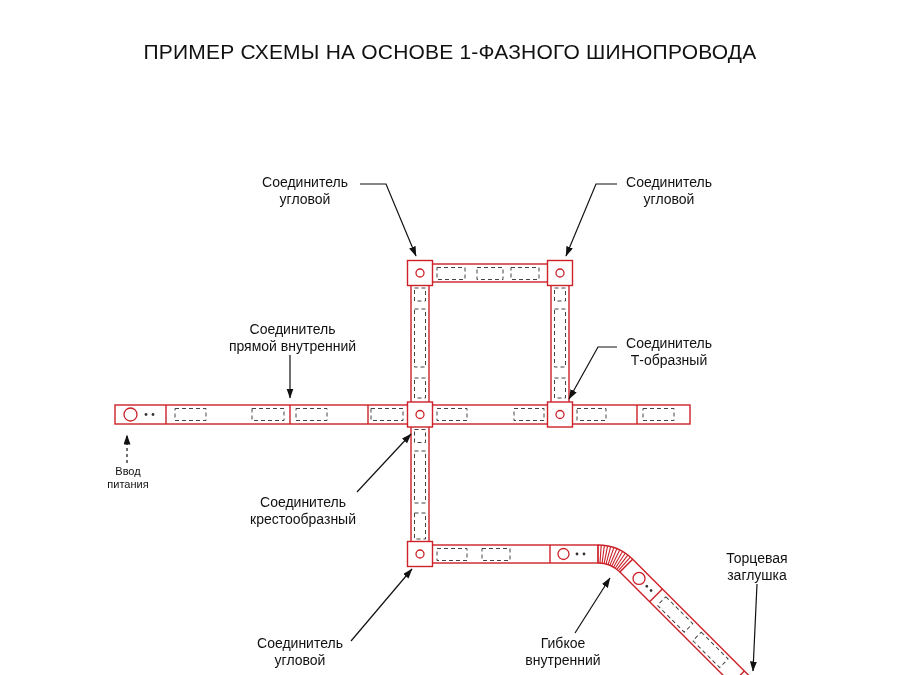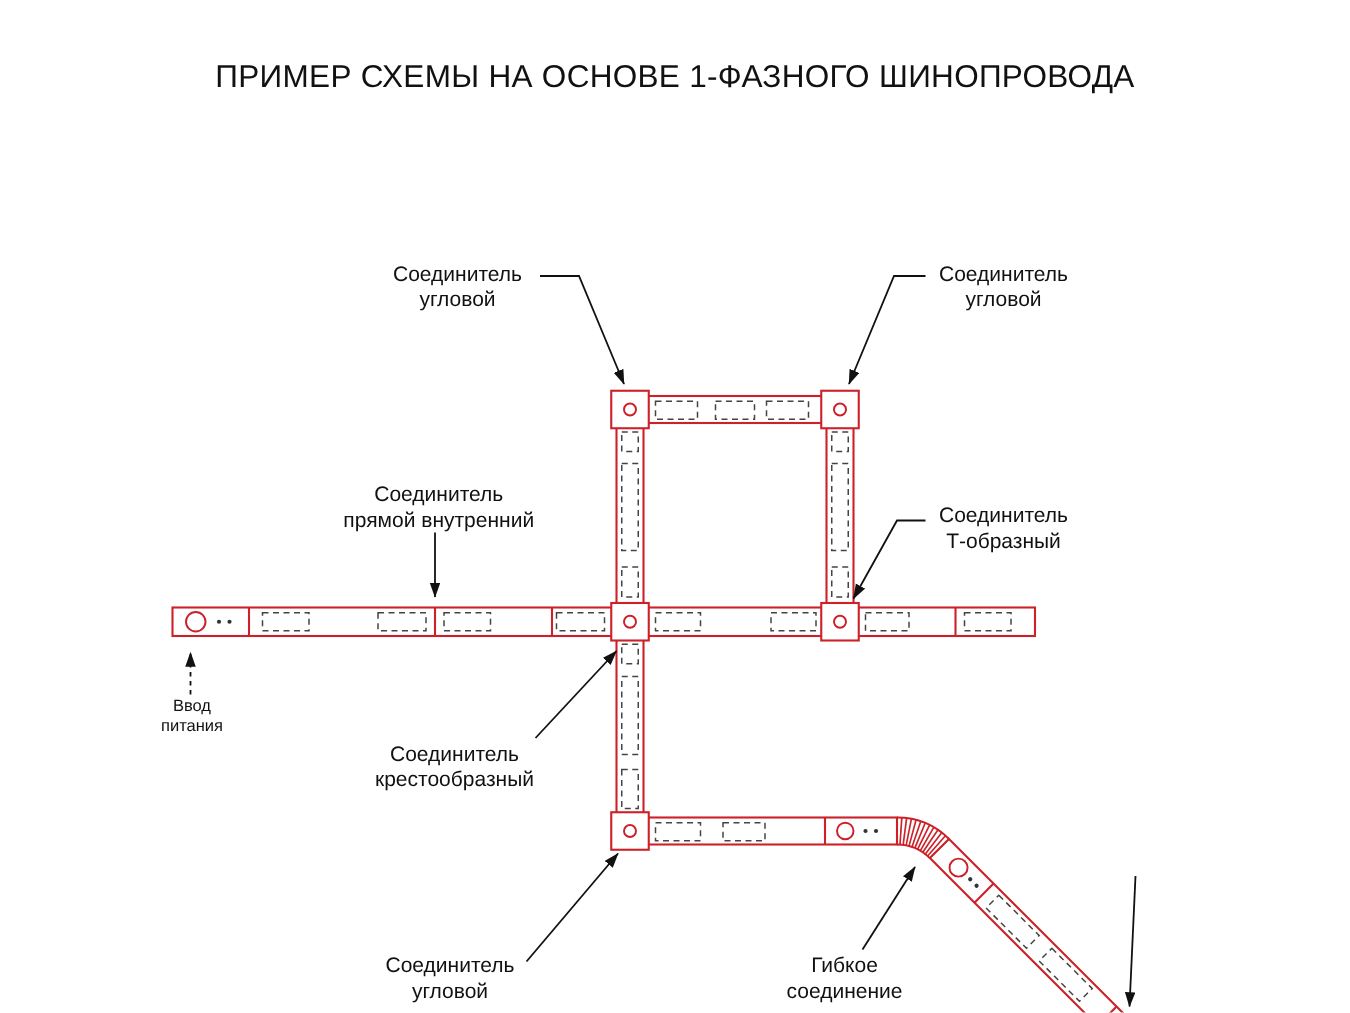--- a/index.html
+++ b/index.html
@@ -189,16 +189,18 @@
 прямой внутренний</div>
   <div class="label" style="left:619px; top:299px; width:100px;">Соединитель
 Т-образный</div>
   <div class="label small" style="left:103px; top:429px; width:50px;">Ввод
 питания</div>
   <div class="label" style="left:248px; top:458px; width:110px;">Соединитель
 крестообразный</div>
   <div class="label" style="left:250px; top:599px; width:100px;">Соединитель
 угловой</div>
   <div class="label" style="left:517px; top:599px; width:92px;">Гибкое
-соединение</div>
+внутренний</div>
+  <div class="label" style="left:715px; top:514px; width:84px;">Торцевая
+заглушка</div>
 
   <div class="bluebar"></div>
 </div>
 
 </body></html>

